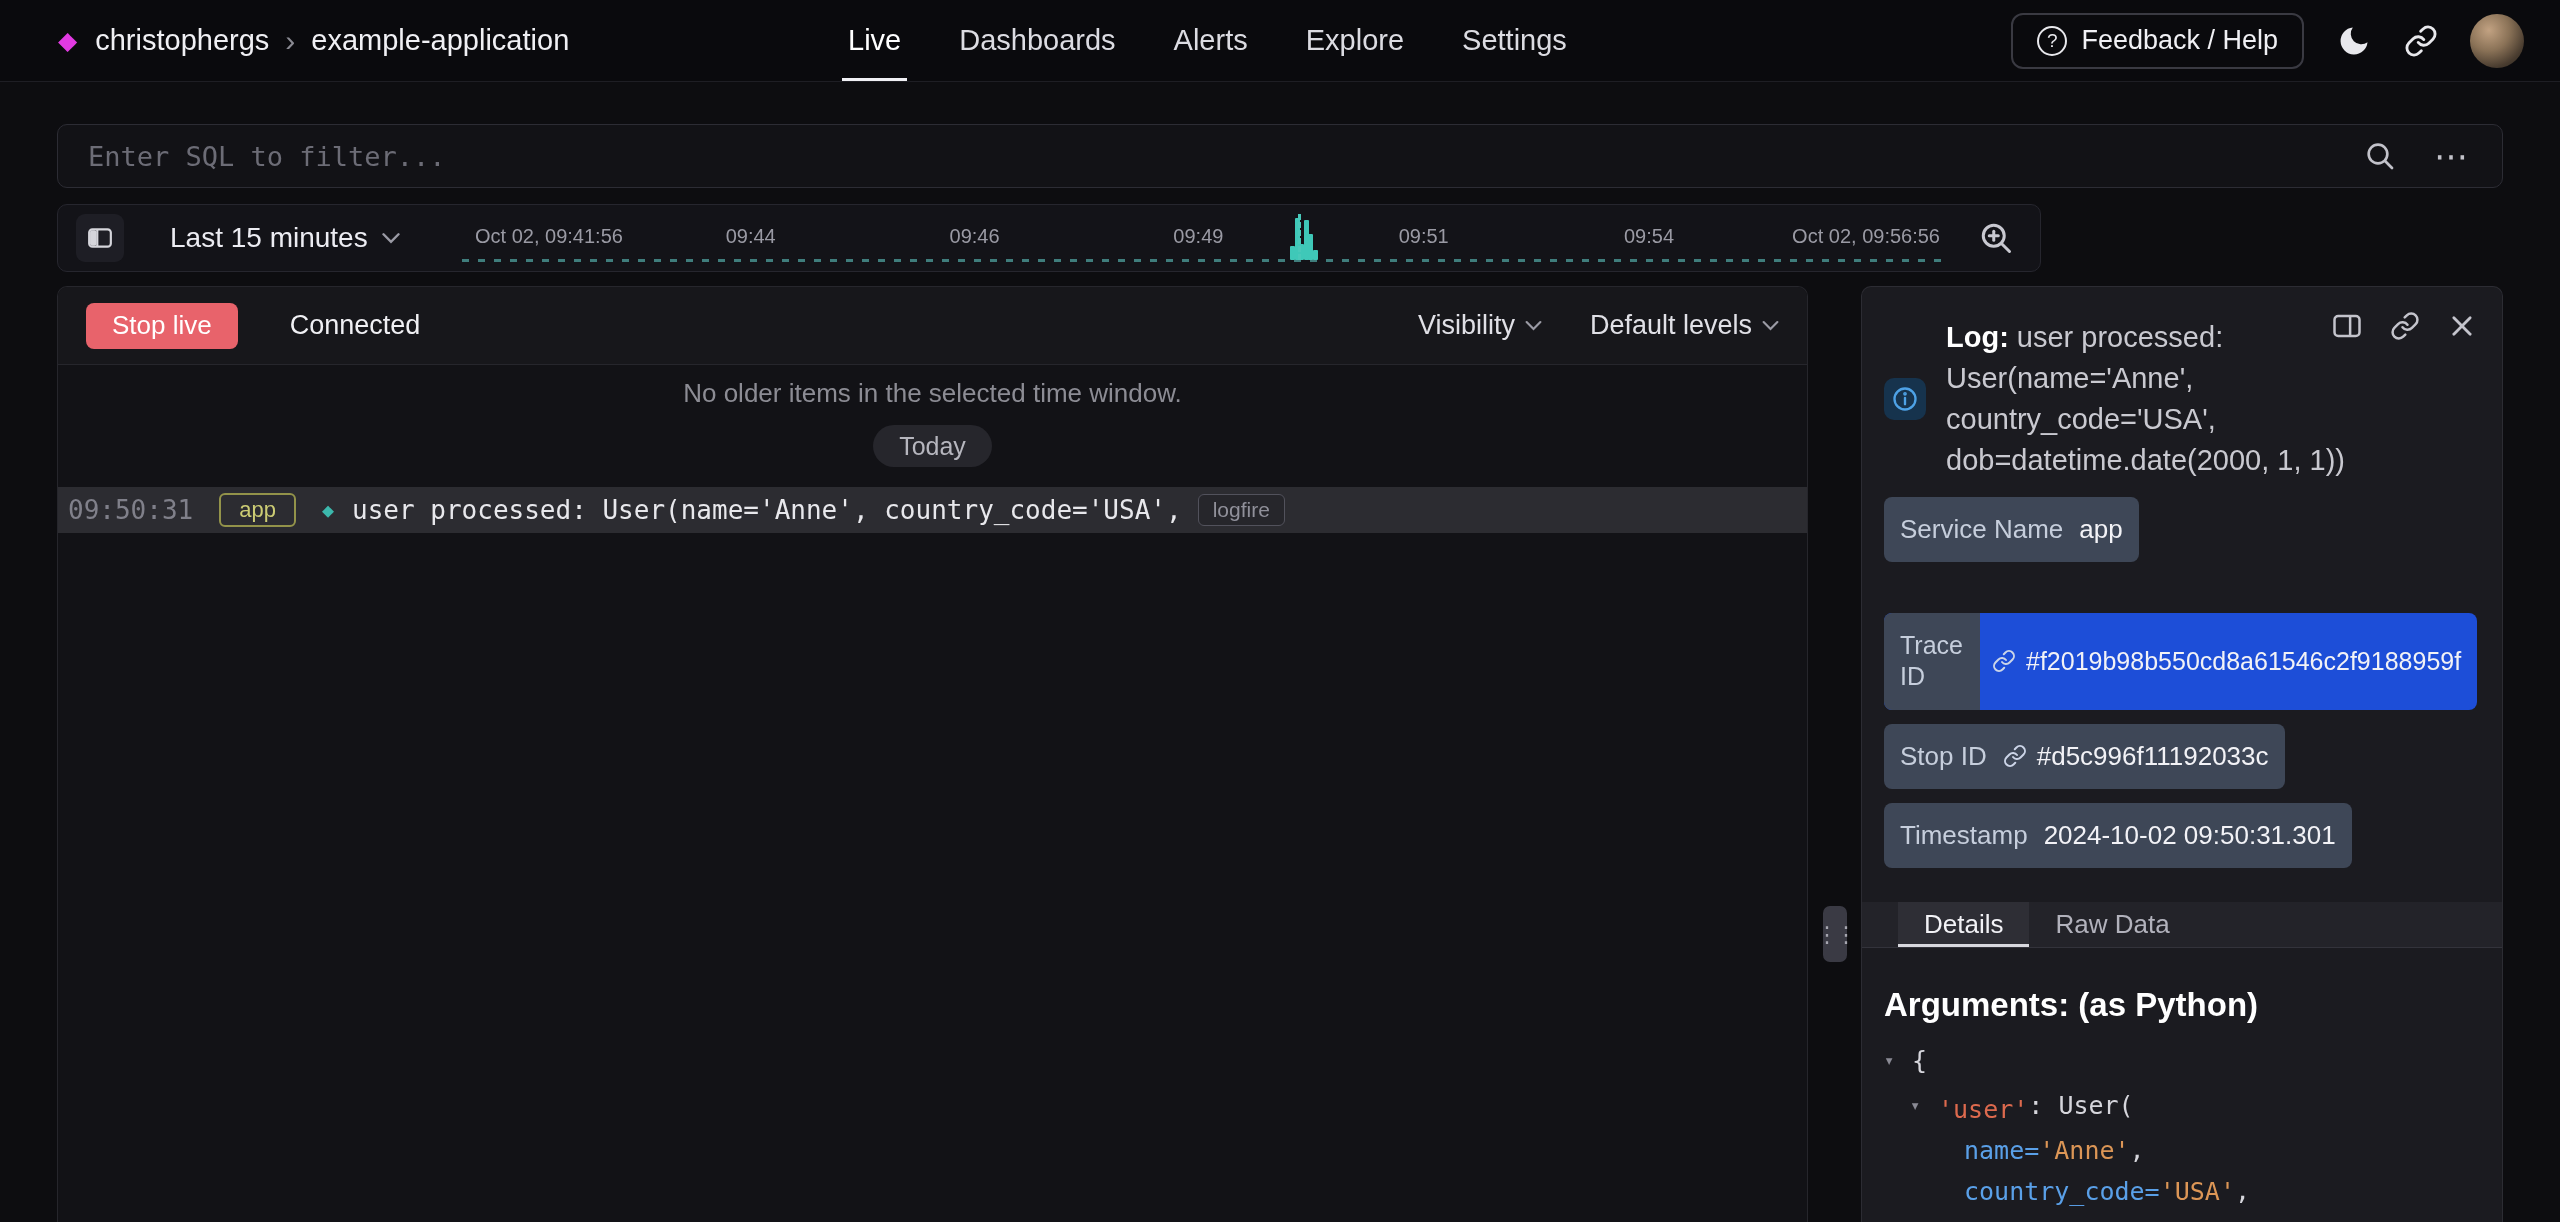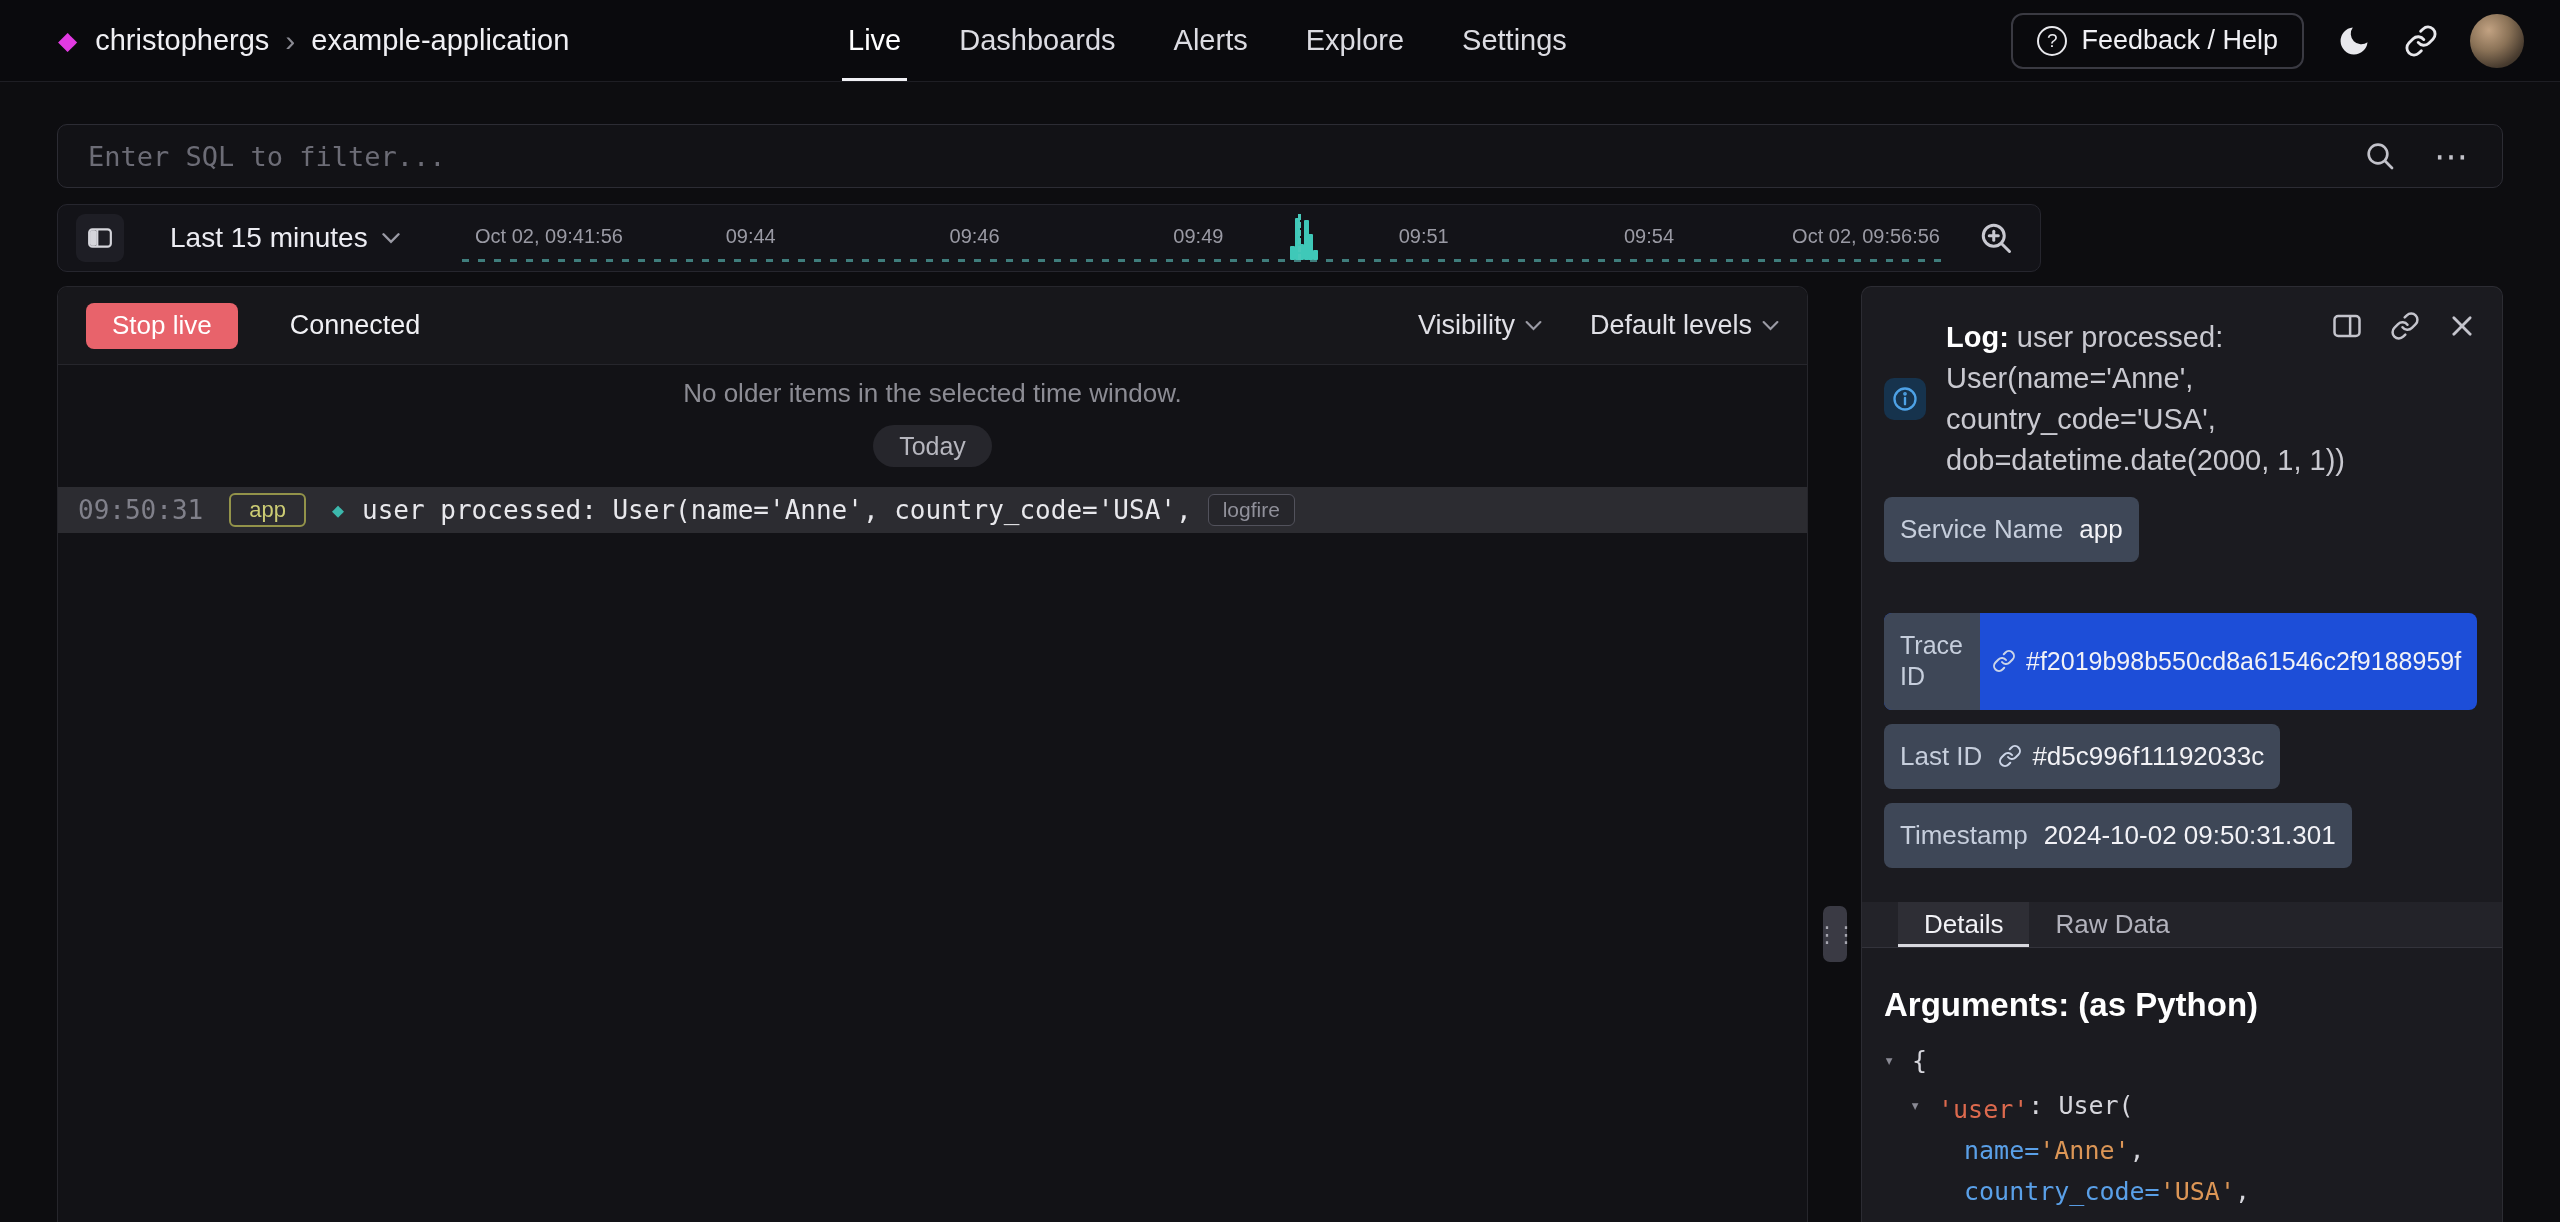--- a/index.html
+++ b/index.html
@@ -69,21 +69,21 @@
     color:#ffffff; font-size:26px; display:flex; align-items:center; cursor:pointer; }
   .status-label { margin-left:52px; font-size:27px; color:#f0f0f4; }
   .header-right { margin-left:auto; display:flex; align-items:center; gap:48px; font-size:27px; color:#e0e0e6; }
   .dd { display:flex; align-items:center; gap:10px; cursor:pointer; }
   .log-body { flex:1; position:relative; background:#121216; }
   .empty-msg { text-align:center; margin-top:13px; font-size:26px; color:#8c8c94; }
   .today-pill { margin:16px auto 0; width:max-content; height:42px; padding:0 26px; border-radius:21px;
     background:#26262c; color:#b6b6be; font-size:25px; display:flex; align-items:center; cursor:pointer; }
   .log-row { margin-top:20px; height:46px; background:#2c2c31; display:flex; align-items:center;
     font-family:"DejaVu Sans Mono", monospace; font-size:26px; cursor:pointer; }
-  .row-time { color:#80808a; margin-left:20px; }
+  .row-time { color:#80808a; margin-left:10px; }
   .row-tag { margin-left:26px; border:2px solid #93934a; color:#cccc74; border-radius:6px;
     font-size:22px; padding:2px 18px; font-family:"Liberation Sans", sans-serif; }
   .row-diamond { color:#3cb8ac; margin-left:26px; font-size:20px; }
   .row-msg { margin-left:18px; color:#e8e8ec; white-space:pre; }
   .row-scope { margin-left:16px; border:1px solid #52525c; color:#90909a; border-radius:6px;
     font-size:21px; padding:3px 14px; font-family:"Liberation Sans", sans-serif; background:#26262b; }
 
   
   .splitter { position:absolute; left:1823px; top:906px; width:24px; height:56px;
     background:#3a3a44; border-radius:7px; display:flex; align-items:center; justify-content:center;
@@ -294,21 +294,21 @@
         <span class="link-glyph">
           <svg width="24" height="24" viewBox="0 0 24 24" fill="none" stroke="#ccd5e8" stroke-width="2" stroke-linecap="round">
             <path d="M10 13a5 5 0 0 0 7.54.54l3-3a5 5 0 0 0-7.07-7.07l-1.72 1.71"></path>
             <path d="M14 11a5 5 0 0 0-7.54-.54l-3 3a5 5 0 0 0 7.07 7.07l1.71-1.71"></path>
           </svg>
         </span>
         <span>#f2019b98b550cd8a61546c2f9188959f</span>
       </span>
     </div>
     <div class="badge">
-      <span class="badge-label">Last ID</span>
+      <span class="badge-label">Stop ID</span>
       <span class="badge-value">
         <span class="link-glyph">
           <svg width="24" height="24" viewBox="0 0 24 24" fill="none" stroke="#ccd5e8" stroke-width="2" stroke-linecap="round">
             <path d="M10 13a5 5 0 0 0 7.54.54l3-3a5 5 0 0 0-7.07-7.07l-1.72 1.71"></path>
             <path d="M14 11a5 5 0 0 0-7.54-.54l-3 3a5 5 0 0 0 7.07 7.07l1.71-1.71"></path>
           </svg>
         </span>
         <span>#d5c996f11192033c</span>
       </span>
     </div>

